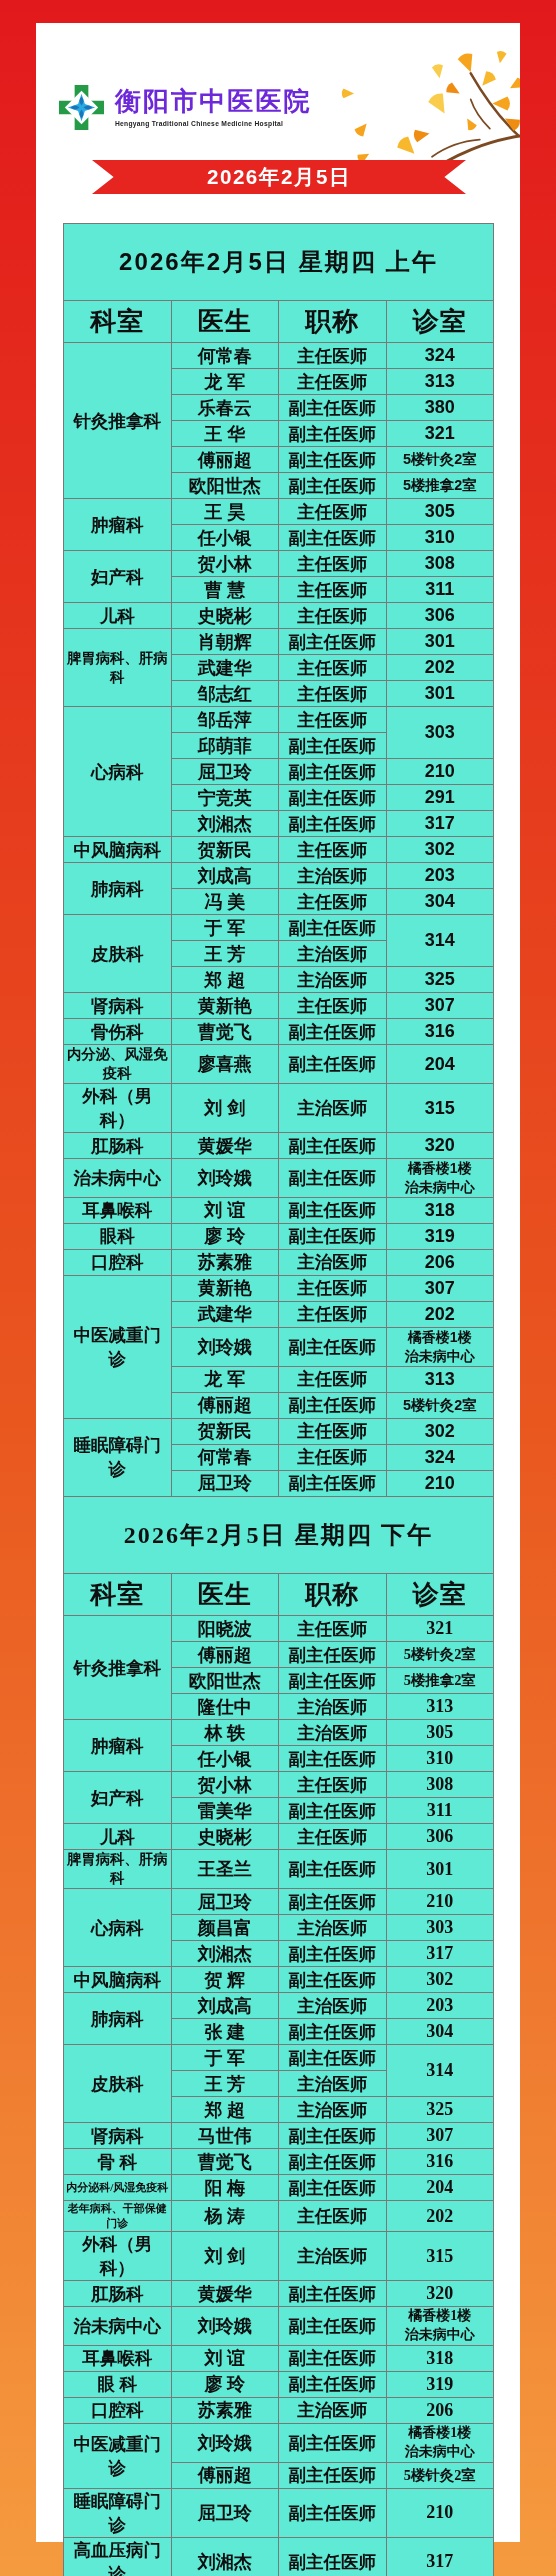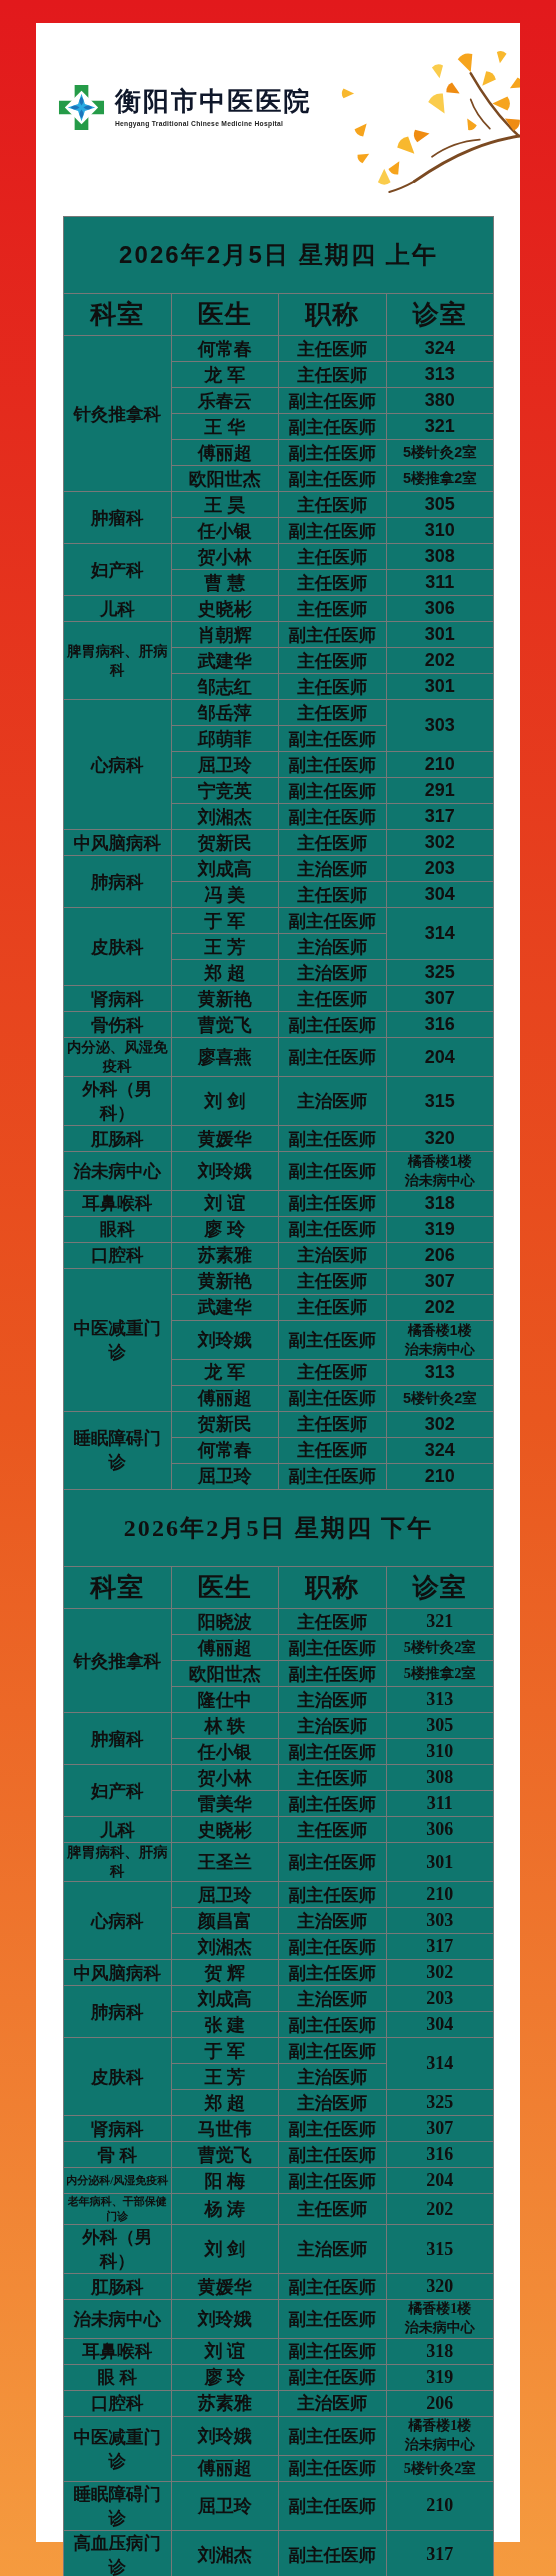--- a/index.html
+++ b/index.html
@@ -12,39 +12,39 @@
   .sheet {
     position:absolute; left:36px; top:23px; width:484px; height:2519px;
     background:#ffffff;
   }
   
   .brand { position:absolute; top:61px; left:21.6px; display:flex; align-items:center; z-index:2; }
   .brand .logo { width:47px; height:47px; flex:0 0 auto; }
   .brand .names { margin-left:10.3px; }
   .brand .zh {
     font-family:"Liberation Serif","DejaVu Serif",serif;
-    font-size:26px; font-weight:700; color:#0f172a; letter-spacing:2.1px; line-height:1.1;
+    font-size:26px; font-weight:700; color:#6d28d9; letter-spacing:2.1px; line-height:1.1;
   }
   .brand .en {
     margin-top:3.6px; font-size:6.7px; font-weight:700; color:#222; letter-spacing:0.3px;
   }
   
   .ginkgo { position:absolute; top:8.2px; right:0px; width:181px; height:170px; z-index:1; }
   
   .ribbon {
     position:absolute; top:137px; left:56px; width:374px; height:34px;
     background:#E62420; z-index:3;
     clip-path:polygon(0 0,100% 0,calc(100% - 21.6px) 50%,100% 100%,0 100%,21.6px 50%);
     display:flex; align-items:center; justify-content:center;
     color:#ffffff; font-size:20.6px; font-weight:700; letter-spacing:1.5px;
   }
   
   table.sched {
-    border-collapse:collapse; table-layout:fixed; width:431px; background:#0f766e;
-    position:absolute; left:27px; border:1.5px solid #5f5f5f;
+    border-collapse:collapse; table-layout:fixed; width:431px; background:#5eead4;
+    position:absolute; left:27px; border:1.5px solid #5f5f5f;margin-top:7px;
   }
   #table-morning { top:193px; }
   #table-afternoon { top:1466px;font-family:Liberation Serif, serif; }
   table.sched td {
     border:1px solid #787878; text-align:center; vertical-align:middle;
     color:#0f0f0f; font-weight:700; padding:0 1px; overflow:hidden;
   }
   .t-title { font-size:24px; letter-spacing:2.1px; }
   .t-head  { font-size:26px; letter-spacing:1px; }
   .dept    { font-size:17.5px; }
@@ -100,20 +100,23 @@
     <use href="#leaf" transform="translate(90,270) rotate(180) scale(0.9)" fill="#FACC4C"></use>
     <use href="#leaf" transform="translate(320,60) rotate(10) scale(0.7)" fill="#F8B82E"></use>
     <use href="#leaf" transform="translate(340,110) rotate(60) scale(0.8)" fill="#F6A41D"></use>
     <use href="#leaf" transform="translate(330,170) rotate(120) scale(0.9)" fill="#EF8C12"></use>
     <use href="#leaf" transform="translate(60,240) rotate(-120) scale(0.7)" fill="#F6A41D"></use>
     <use href="#leaf" transform="translate(200,90) rotate(-10) scale(0.8)" fill="#FACC4C"></use>
     <use href="#leaf" transform="translate(30,120) rotate(-90) scale(0.7)" fill="#F8B82E"></use>
     <use href="#leaf" transform="translate(55,180) rotate(-140) scale(0.8)" fill="#F6A41D"></use>
   </svg>
 
+  <div class="ribbon">
+    <span>2026年2月5日</span>
+  </div>
 
   <table class="sched" id="table-morning">
       <tbody>
         <tr style="height:77px">
           <td class="t-title" colspan="4">2026年2月5日  星期四 上午</td>
         </tr>
         <tr style="height:42px">
           <td class="t-head">科室</td>
           <td class="t-head">医生</td>
           <td class="t-head">职称</td>

